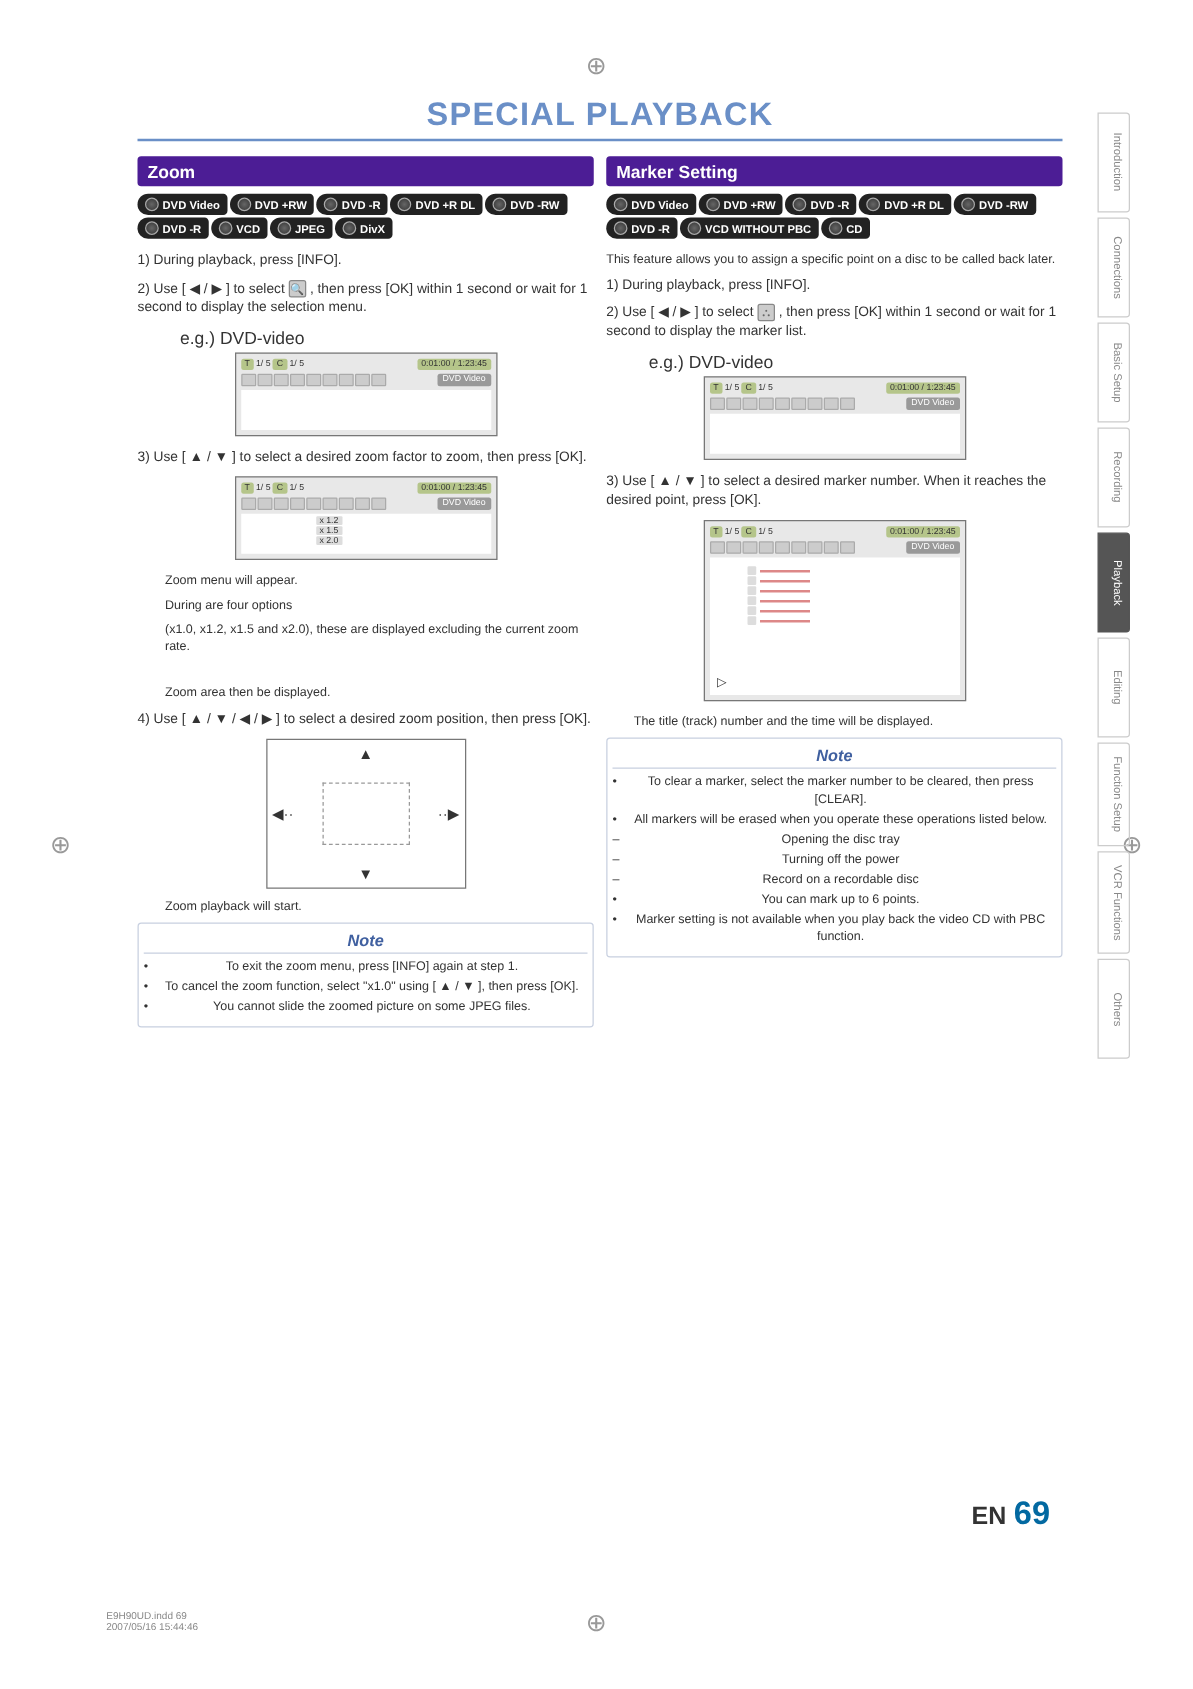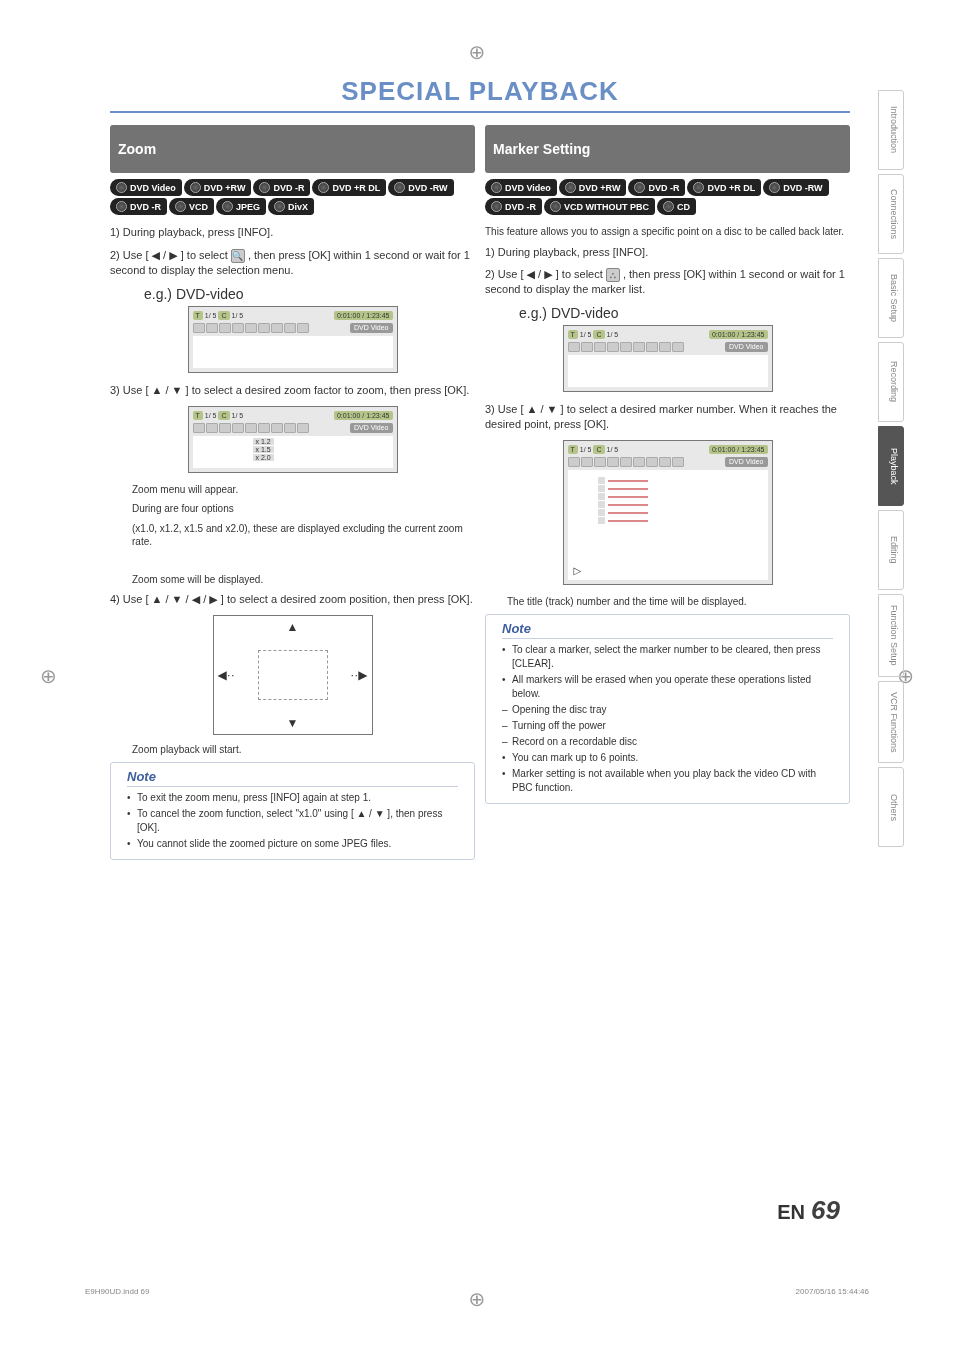--- a/index.html
+++ b/index.html
@@ -44,25 +44,25 @@
 
     .columns {
       display: flex;
       gap: 10px;
     }
     .col {
       flex: 1;
     }
 
     .section-header {
-      background: #737373;
+      background: #4c1d95;
       color: #fff;
       font-weight: bold;
       font-size: 14px;
-      padding: 16px 8px;
+      padding: 4px 8px;
       border-radius: 3px;
       margin-bottom: 6px;
     }
 
     .format-badges {
       display: flex;
       flex-wrap: wrap;
       gap: 2px;
       margin-bottom: 10px;
     }
@@ -228,22 +228,23 @@
       color: #333;
     }
     .zoom-diagram .a-up { top: 4px; left: 50%; transform: translateX(-50%); }
     .zoom-diagram .a-down { bottom: 4px; left: 50%; transform: translateX(-50%); }
     .zoom-diagram .a-left { left: 4px; top: 50%; transform: translateY(-50%); }
     .zoom-diagram .a-right { right: 4px; top: 50%; transform: translateY(-50%); }
 
     .note-box {
       border: 0.5px solid #c8d0e0;
       border-radius: 3px;
-      padding: 6px 16px;
+      padding: 6px 4px;
       margin-top: 6px;
+      text-align: center;
     }
     .note-title {
       font-style: italic;
       font-weight: bold;
       color: #4060a0;
       font-size: 13px;
       border-bottom: 1px solid #c8d0e0;
       padding-bottom: 2px;
       margin-bottom: 4px;
     }
@@ -281,31 +282,32 @@
       border-color: #555;
     }
 
     .page-num {
       position: absolute;
       bottom: 20px;
       right: 10px;
       font-weight: bold;
     }
     .page-num .en { font-size: 20px; color: #333; }
-    .page-num .num { font-size: 26px; color: #404040; margin-left: 6px; font-style: italic; }
+    .page-num .num { font-size: 26px; color: #0369a1; margin-left: 6px; }
 
     .footer {
       position: absolute;
-      bottom: 55px;
+      bottom: 45px;
       left: 85px;
       right: 85px;
       display: flex;
       justify-content: space-between;
       font-size: 8px;
       color: #888;
+      flex-direction: column;
     }
   </style>
 </head>
 <body>
 
 <div class="crop-mark crop-tc">⊕</div>
 <div class="crop-mark crop-ml">⊕</div>
 <div class="crop-mark crop-mr">⊕</div>
 <div class="crop-mark crop-bc">⊕</div>
 
@@ -387,21 +389,21 @@
             <div>x 1.5</div>
             <div>x 2.0</div>
           </div>
         </div>
       </div>
 
       <div class="para">Zoom menu will appear.</div>
       <div class="para">During are four options</div>
       <div class="para">(x1.0, x1.2, x1.5 and x2.0), these are displayed excluding the current zoom rate.</div>
       <br>
-      <div class="para">Zoom some will be displayed.</div>
+      <div class="para">Zoom area then be displayed.</div>
 
       <div class="step-text"><b>4) Use [ ▲ / ▼ /  ◀ / ▶ ] to select a desired zoom position, then press [OK].</b></div>
 
       <div class="zoom-diagram">
         <div class="inner"></div>
         <div class="arrow a-up">▲</div>
         <div class="arrow a-down">▼</div>
         <div class="arrow a-left">◀··</div>
         <div class="arrow a-right">··▶</div>
       </div>

